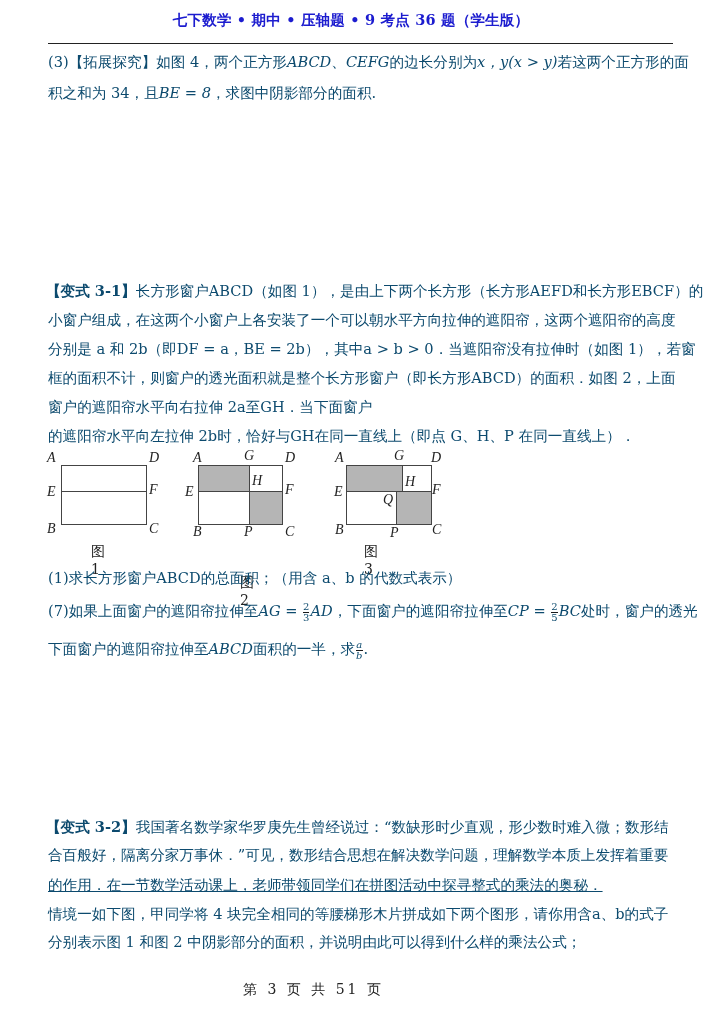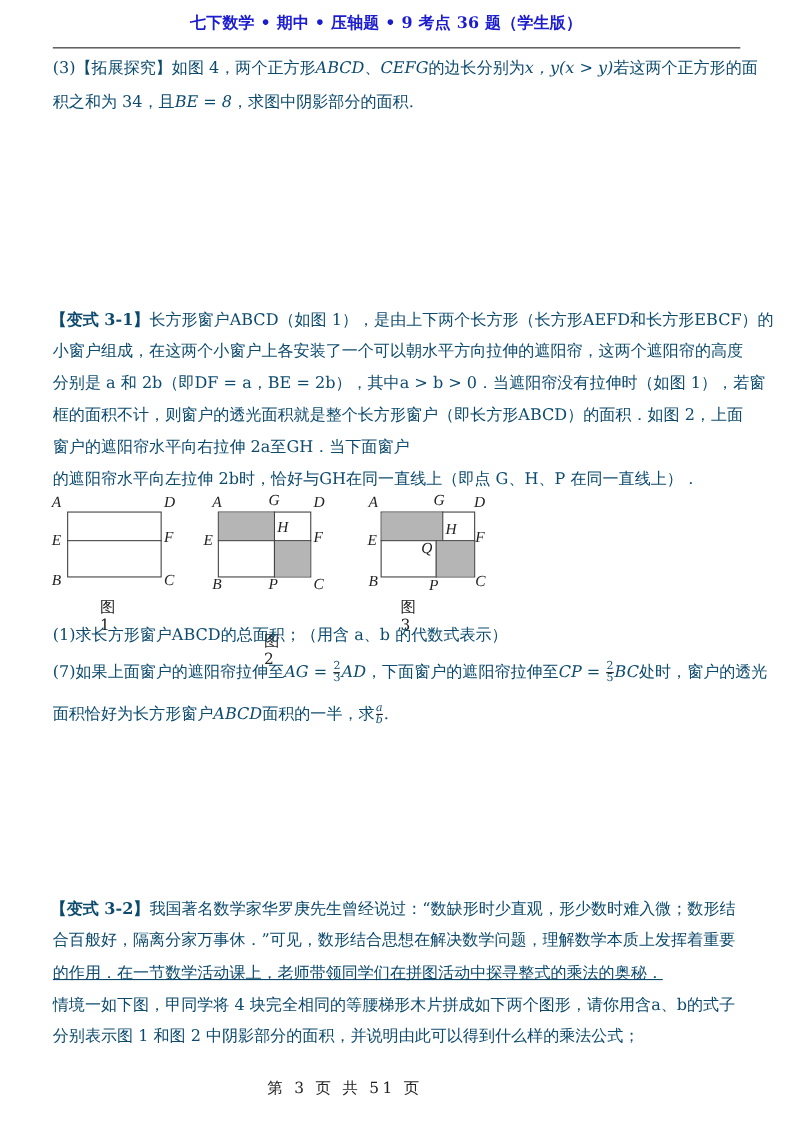--- a/index.html
+++ b/index.html
@@ -106,21 +106,21 @@
   <span class="pt" style="left:432px; top:482px;">F</span>
   <span class="pt" style="left:383px; top:492px;">Q</span>
   <span class="pt" style="left:335px; top:522px;">B</span>
   <span class="pt" style="left:390px; top:525px;">P</span>
   <span class="pt" style="left:432px; top:522px;">C</span>
   <span class="caption" style="left:364px; top:543px;">图3</span>
 </div>
 
 <div class="line" style="top:568px;">(1)求长方形窗户ABCD的总面积；（用含 a、b 的代数式表示）</div>
 <div class="line" style="top:601px;"><span>(7)如果上面窗户的遮阳帘拉伸至</span><span class="math">AG = </span><span class="frac"><span>2</span><span class="den">3</span></span><span class="math">AD</span><span>，下面窗户的遮阳帘拉伸至</span><span class="math">CP = </span><span class="frac"><span>2</span><span class="den">5</span></span><span class="math">BC</span><span>处时，窗户的透光</span></div>
-<div class="line" style="top:639px;"><span>面积恰好为长方形窗户</span><span class="math">ABCD</span><span>面积的一半，求</span><span class="frac math"><span>a</span><span class="den">b</span></span><span>.</span></div>
+<div class="line" style="top:639px;"><span>下面窗户的遮阳帘拉伸至</span><span class="math">ABCD</span><span>面积的一半，求</span><span class="frac math"><span>a</span><span class="den">b</span></span><span>.</span></div>
 
 <div class="line" style="top:817px; left:46px;"><span class="bold">【变式 3-2】</span><span>我国著名数学家华罗庚先生曾经说过：“数缺形时少直观，形少数时难入微；数形结</span></div>
 <div class="line" style="top:845px;">合百般好，隔离分家万事休．”可见，数形结合思想在解决数学问题，理解数学本质上发挥着重要</div>
 <div class="line" style="top:875px;text-decoration:underline;">的作用．在一节数学活动课上，老师带领同学们在拼图活动中探寻整式的乘法的奥秘．</div>
 <div class="line" style="top:904px;">情境一如下图，甲同学将 4 块完全相同的等腰梯形木片拼成如下两个图形，请你用含a、b的式子</div>
 <div class="line" style="top:932px;">分别表示图 1 和图 2 中阴影部分的面积，并说明由此可以得到什么样的乘法公式；</div>
 
 <div class="footer">第 3 页 共 51 页</div>
 
 </body></html>

